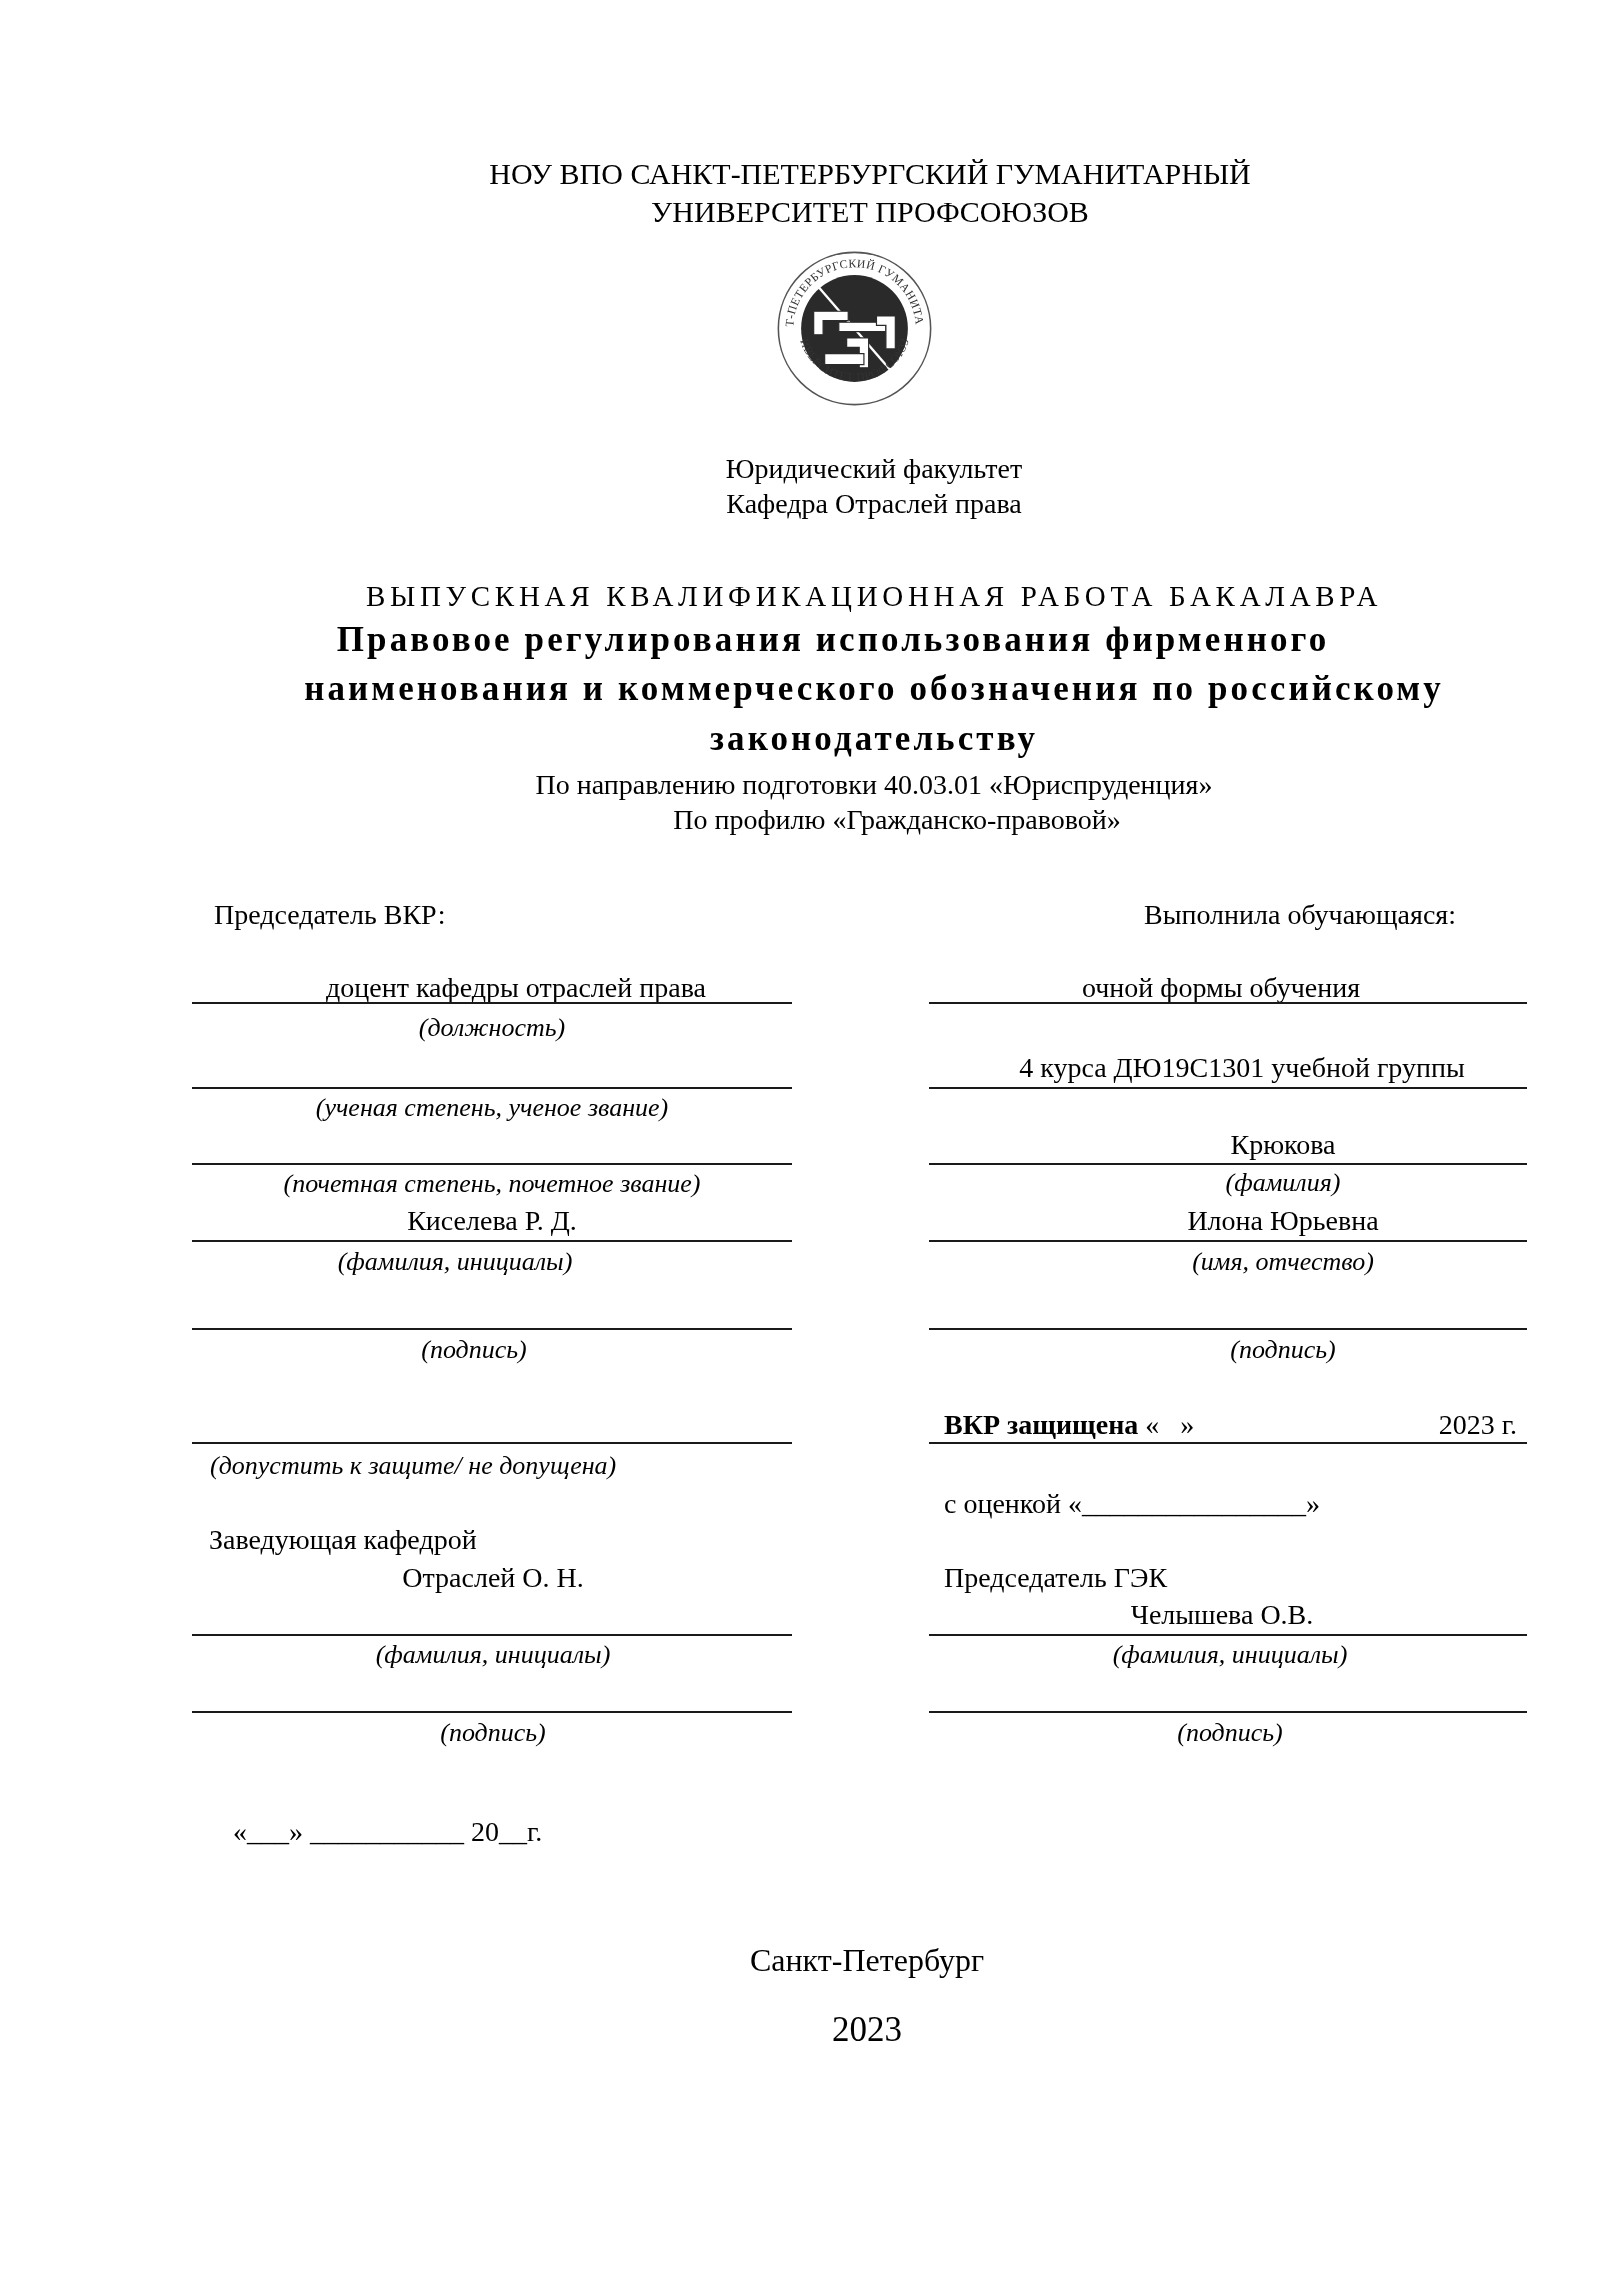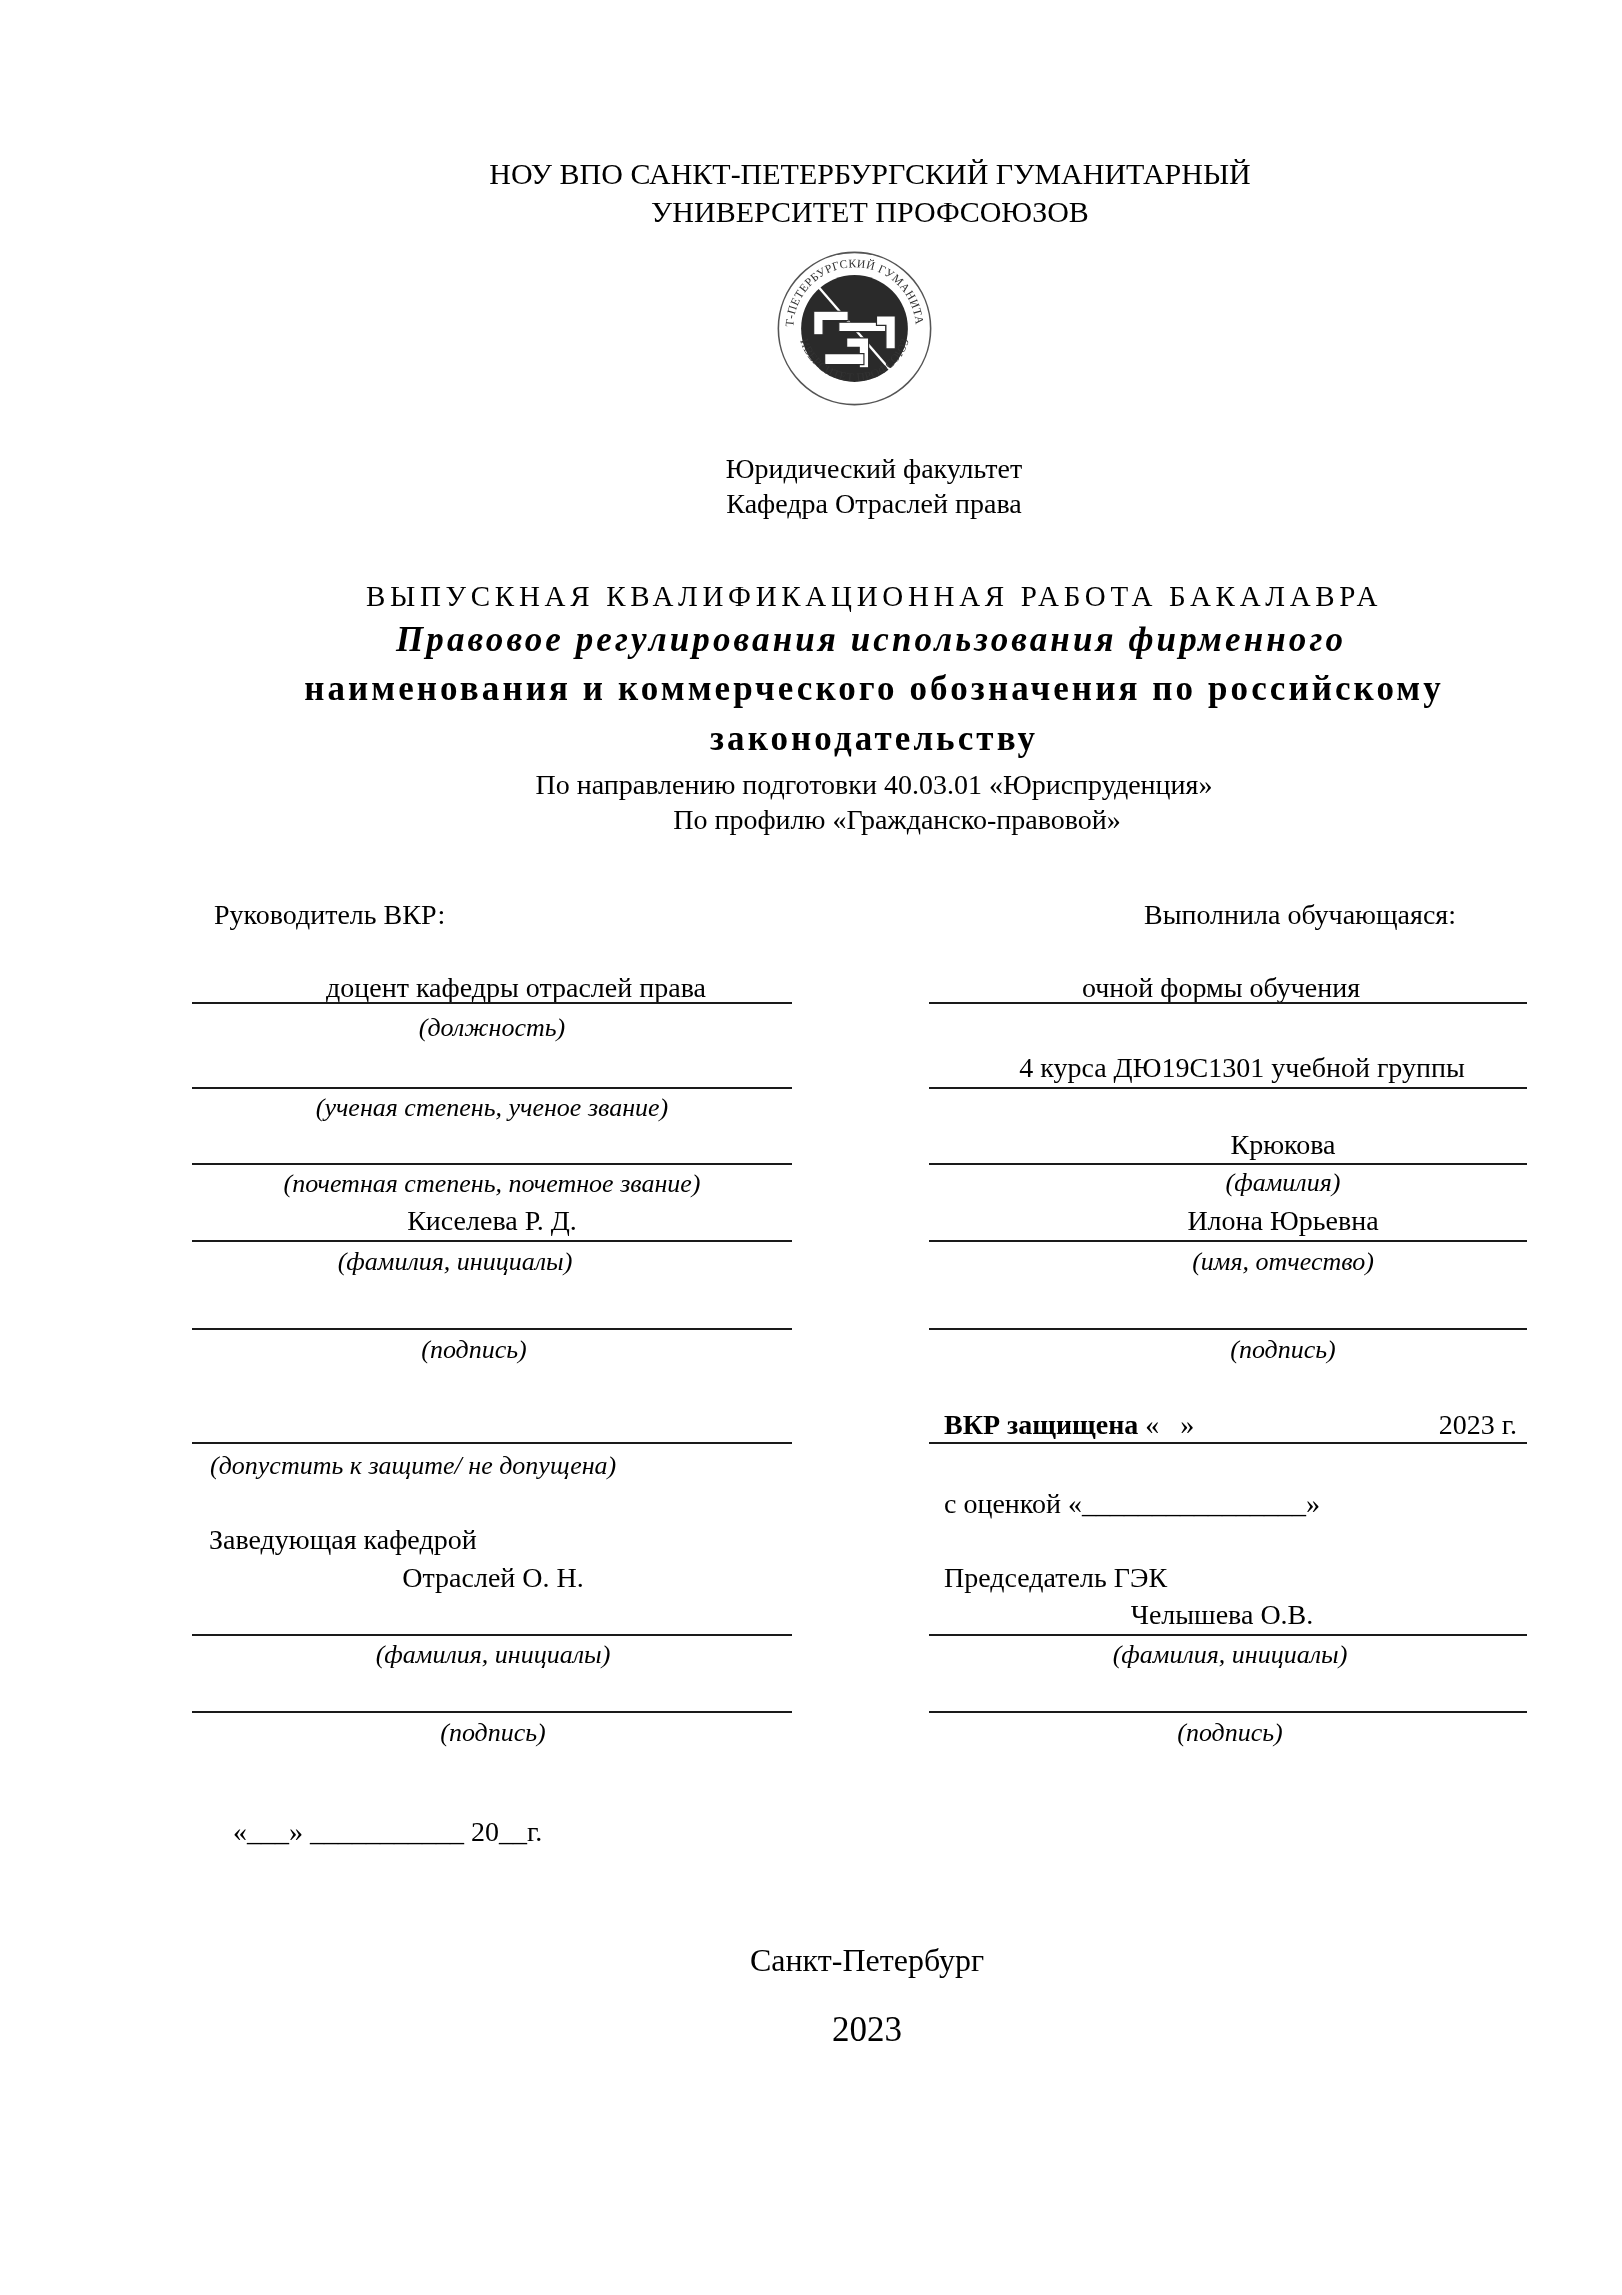--- a/index.html
+++ b/index.html
@@ -47,28 +47,28 @@
   <text font-family="Liberation Serif, serif" font-size="15" fill="#333" letter-spacing="0.5">
     <textPath href="#ringBot" startOffset="50%" text-anchor="middle">УНИВЕРСИТЕТ ПРОФСОЮЗОВ</textPath>
   </text>
 </svg>
 
 <div class="abs c body-txt" style="left:874px; top:469px;">Юридический факультет</div>
 <div class="abs c body-txt" style="left:874px; top:504px;">Кафедра Отраслей права</div>
 
 <div class="abs c spaced" style="left:874px; top:596px;text-align:center;">ВЫПУСКНАЯ КВАЛИФИКАЦИОННАЯ РАБОТА БАКАЛАВРА</div>
 
-<div class="abs c title" style="left:871px; top:639px;font-style:italic;">Правовое регулирования использования фирменного</div>
+<div class="abs c title" style="left:833px; top:639px;">Правовое регулирования использования фирменного</div>
 <div class="abs c title" style="left:874px; top:688px;">наименования и коммерческого обозначения по российскому</div>
 <div class="abs c title" style="left:874px; top:738px;">законодательству</div>
 
 <div class="abs c body-txt" style="left:874px; top:785px;">По направлению подготовки 40.03.01 «Юриспруденция»</div>
 <div class="abs c body-txt" style="left:874px; top:820px;margin-left:23px;">По профилю «Гражданско-правовой»</div>
 
-<div class="abs l body-txt" style="left:214px; top:915px;">Руководитель ВКР:</div>
+<div class="abs l body-txt" style="left:214px; top:915px;">Председатель ВКР:</div>
 
 <div class="abs c body-txt" style="left:516px; top:988px;">доцент кафедры отраслей права</div>
 <div class="hr lc" style="top:1002px;"></div>
 <div class="abs c ital" style="left:492px; top:1028px;">(должность)</div>
 
 <div class="hr lc" style="top:1087px;"></div>
 <div class="abs c ital" style="left:492px; top:1108px;">(ученая степень, ученое звание)</div>
 
 <div class="hr lc" style="top:1163px;"></div>
 <div class="abs c ital" style="left:492px; top:1184px;">(почетная степень, почетное звание)</div>

